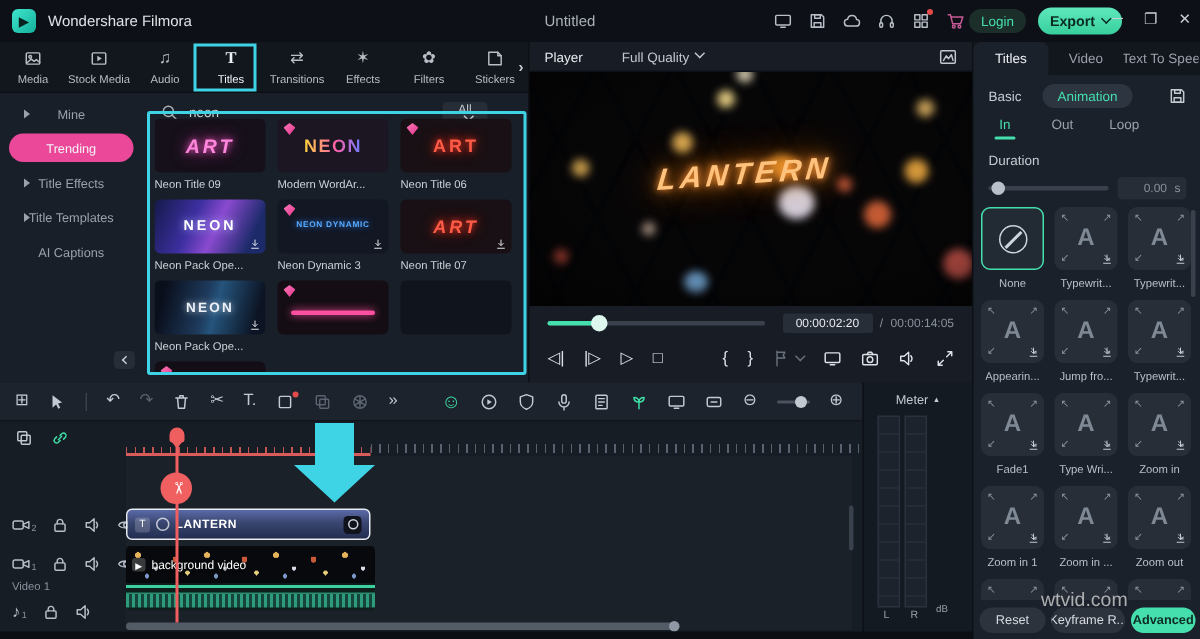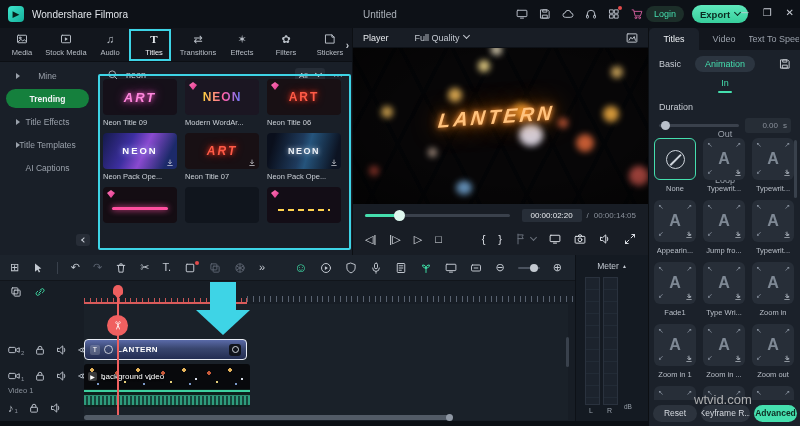--- a/index.html
+++ b/index.html
@@ -27,27 +27,27 @@
   .media-panel{left:0;top:28px;width:352px;height:227px;background:#191f28;}
   .tabstrip{position:absolute;left:0;top:0;width:352px;height:34px;background:#12161d;display:flex;align-items:center;border-bottom:1px solid #0c0f14;}
   .mtab{display:flex;flex-direction:column;align-items:center;justify-content:center;gap:2px;height:34px;color:#b8bec6;}
   .mtab .mt-ico{height:13px;display:flex;align-items:center;font-size:11px;}
   .mtab .mt-lbl{font-size:7.5px;white-space:nowrap;}
   .mtab.active{color:#eef1f5;}
   .panel-chev{position:absolute;right:3px;top:12px;color:#c9ced6;font-size:10px;font-weight:bold;}
   .sidebar{position:absolute;left:0;top:34px;width:95px;height:193px;}
   .side-item{position:relative;margin:4px 6px;height:19px;border-radius:10px;display:flex;align-items:center;justify-content:center;font-size:8.5px;color:#9aa1ab;}
   .side-item.exp::before{content:"";position:absolute;left:10px;top:7px;border-left:4px solid #9aa1ab;border-top:3px solid transparent;border-bottom:3px solid transparent;}
-  .side-item.sel{background:#15803d;color:#f2f4f7;font-weight:bold;}
+  .side-item.sel{background:#ec4899;color:#f2f4f7;font-weight:normal;}
   .side-collapse{position:absolute;left:76px;top:206px;width:14px;height:12px;border-radius:3px;background:#272d37;display:flex;align-items:center;justify-content:center;}
   .side-collapse .chev{transform:rotate(135deg);margin:0 0 0 2px;top:0;width:4px;height:4px;}
   .searchrow{position:absolute;left:95px;top:34px;width:257px;height:26px;display:flex;align-items:center;padding:0 8px;}
   .search-ico{color:#aab0b8;margin-left:4px;}
   .search-val{font-size:9px;color:#ced3da;margin-left:7px;}
-  .allbtn{margin-left:auto;height:14px;min-width:30px;background:#262d37;border-radius:3px;color:#c6cbd2;font-size:8px;display:flex;align-items:center;justify-content:space-between;padding:0 4px;}
+  .allbtn{margin-left:auto;height:14px;min-width:30px;background:#262d37;border-radius:3px;color:#c6cbd2;font-size:8px;display:flex;align-items:center;justify-content:space-between;padding:0 4px;flex-direction:column;}
   .morebtn{margin-left:8px;color:#c6cbd2;font-size:10px;letter-spacing:1px;}
   .hl-grid{left:98px;top:46px;width:253px;height:176px;border:2px solid var(--cyan);border-radius:2px;z-index:9;pointer-events:none;}
   .thumbgrid{position:absolute;left:103px;top:51px;width:244px;height:169px;overflow:hidden;display:grid;grid-template-columns:repeat(3,74px);grid-auto-rows:53px;gap:1px 8px;}
   .thumb{position:relative;}
   .th-box{position:relative;width:74px;height:36px;border-radius:4px;background:#262c35;display:flex;align-items:center;justify-content:center;overflow:hidden;}
   .th-cap{font-size:7.5px;color:#ccd1d8;margin-top:3px;white-space:nowrap;overflow:hidden;max-width:74px;}
   .th-tx{line-height:1;white-space:nowrap;}
   .t-neonlight{background:#1b1f26;}
   .t-neonlight .th-tx{border:1px solid #e8e8e8;padding:3px 5px;font-size:6.5px;font-weight:bold;color:#f2f2f2;letter-spacing:.5px;}
   .t-pinkscript{background:#151019;}
@@ -116,21 +116,21 @@
   .tr-right{margin-left:auto;display:flex;align-items:center;}
   
   .rpanel{left:648px;top:28px;width:152px;height:398px;background:#1b212a;border-left:1px solid #0c0f13;}
   .rp-tabs{position:absolute;left:0;top:0;width:152px;height:22px;background:#12161d;display:flex;}
   .rp-tab{flex:0 0 50px;height:22px;display:flex;align-items:center;justify-content:center;font-size:9px;color:#9aa1ab;white-space:nowrap;overflow:hidden;}
   .rp-tab.active{background:#1b212a;color:#eef1f5;border-radius:5px 5px 0 0;}
   .rp-mode{position:absolute;left:0;top:26px;width:152px;height:20px;display:flex;align-items:center;padding:0 10px;}
   .rp-basic{font-size:9px;color:#c6cbd2;}
   .rp-anim{margin-left:14px;height:16px;padding:0 10px;border-radius:9px;background:#2c3540;color:var(--accent);font-size:9px;display:flex;align-items:center;}
   .rp-save{margin-left:auto;color:#c6cbd2;}
-  .rp-atabs{position:absolute;left:0;top:50px;width:152px;height:20px;display:flex;padding:0 14px;gap:36px;flex-direction:column;}
+  .rp-atabs{position:absolute;left:0;top:50px;width:152px;height:20px;display:flex;padding:0 14px;gap:24px;}
   .atab{font-size:9px;color:#9aa1ab;display:flex;flex-direction:column;align-items:center;}
   .atab.active{color:var(--accent);}
   .atab.active::after{content:"";width:14px;height:2px;background:var(--accent);margin-top:3px;border-radius:1px;}
   .rp-durlbl{position:absolute;left:10px;top:74px;font-size:9px;color:#c6cbd2;}
   .rp-sliderrow{position:absolute;left:10px;top:90px;width:132px;height:14px;display:flex;align-items:center;}
   .rp-strack{position:relative;width:80px;height:3px;border-radius:2px;background:#3a414c;}
   .rp-sknob{position:absolute;left:2px;top:-3px;width:9px;height:9px;border-radius:50%;background:#b9c0ca;}
   .rp-val{margin-left:auto;width:46px;height:15px;background:#262d36;border-radius:3px;display:flex;align-items:center;justify-content:flex-end;padding:0 4px;gap:5px;font-size:8px;color:#8a919b;}
   .presets{position:absolute;left:5px;top:110px;width:142px;height:262px;overflow:hidden;display:grid;grid-template-columns:repeat(3,42px);grid-auto-rows:62px;gap:0 7px;}
   .preset{display:flex;flex-direction:column;align-items:center;}
@@ -525,20 +525,32 @@
             <span class="th-tx">NEON</span>
             <span class="bdg b-download">
               <svg class="isvg">
                 <use href="#s-dl"></use>
               </svg>
             </span>
           </div>
           <div class="th-cap">Neon Pack Ope...</div>
         </div>
         <div class="thumb">
+          <div class="th-box t-bluesmall">
+            <span class="th-tx">NEON DYNAMIC</span>
+            <span class="bdg b-pro"></span>
+            <span class="bdg b-download">
+              <svg class="isvg">
+                <use href="#s-dl"></use>
+              </svg>
+            </span>
+          </div>
+          <div class="th-cap">Neon Dynamic 3</div>
+        </div>
+        <div class="thumb">
           <div class="th-box t-redoutline2">
             <span class="th-tx">ART</span>
             <span class="bdg b-download">
               <svg class="isvg">
                 <use href="#s-dl"></use>
               </svg>
             </span>
           </div>
           <div class="th-cap">Neon Title 07</div>
         </div>

